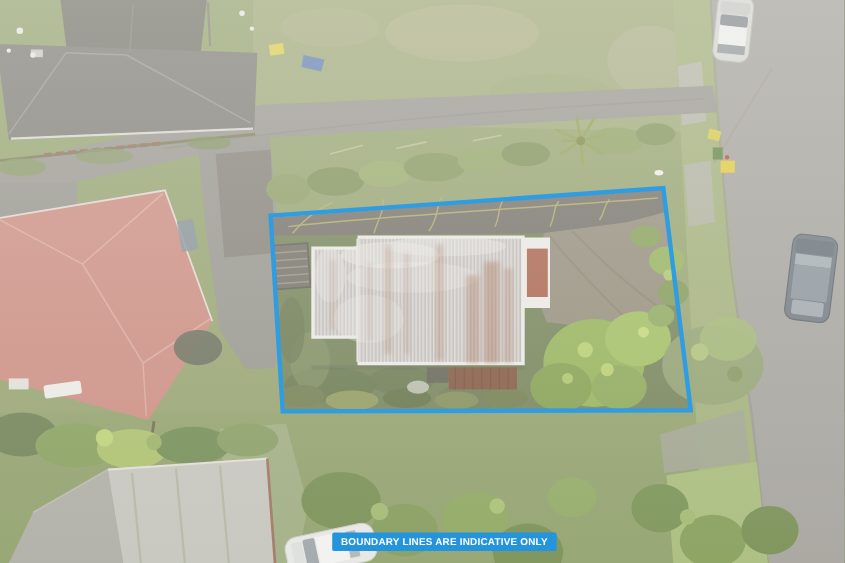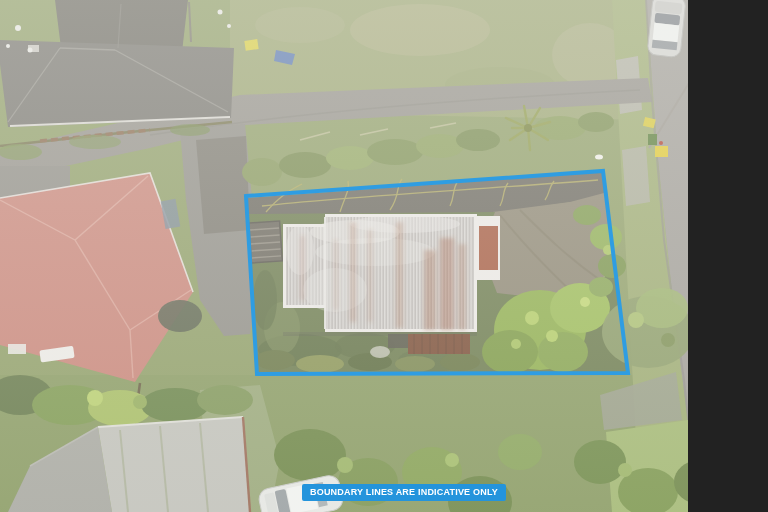--- a/index.html
+++ b/index.html
@@ -1,16 +1,16 @@
 <!DOCTYPE html>
 <html><head>
 <meta charset="utf-8">
 <style>
   html,body{margin:0;padding:0;background:#222;}
-  .stage{position:relative;width:688px;height:512px;overflow:hidden;
+  .stage{position:relative;width:768px;height:512px;overflow:hidden;
          font-family:"Liberation Sans",sans-serif;}
   .stage svg{position:absolute;left:0;top:0;}
   .banner{position:absolute;left:302px;top:484px;height:17px;line-height:17px;
           padding:0 8px;border-radius:2px;font-size:9px;font-weight:bold;
           letter-spacing:.2px;white-space:nowrap;
           font-family:"Liberation Sans",sans-serif;}
 </style>
 </head>
 <body>
 

